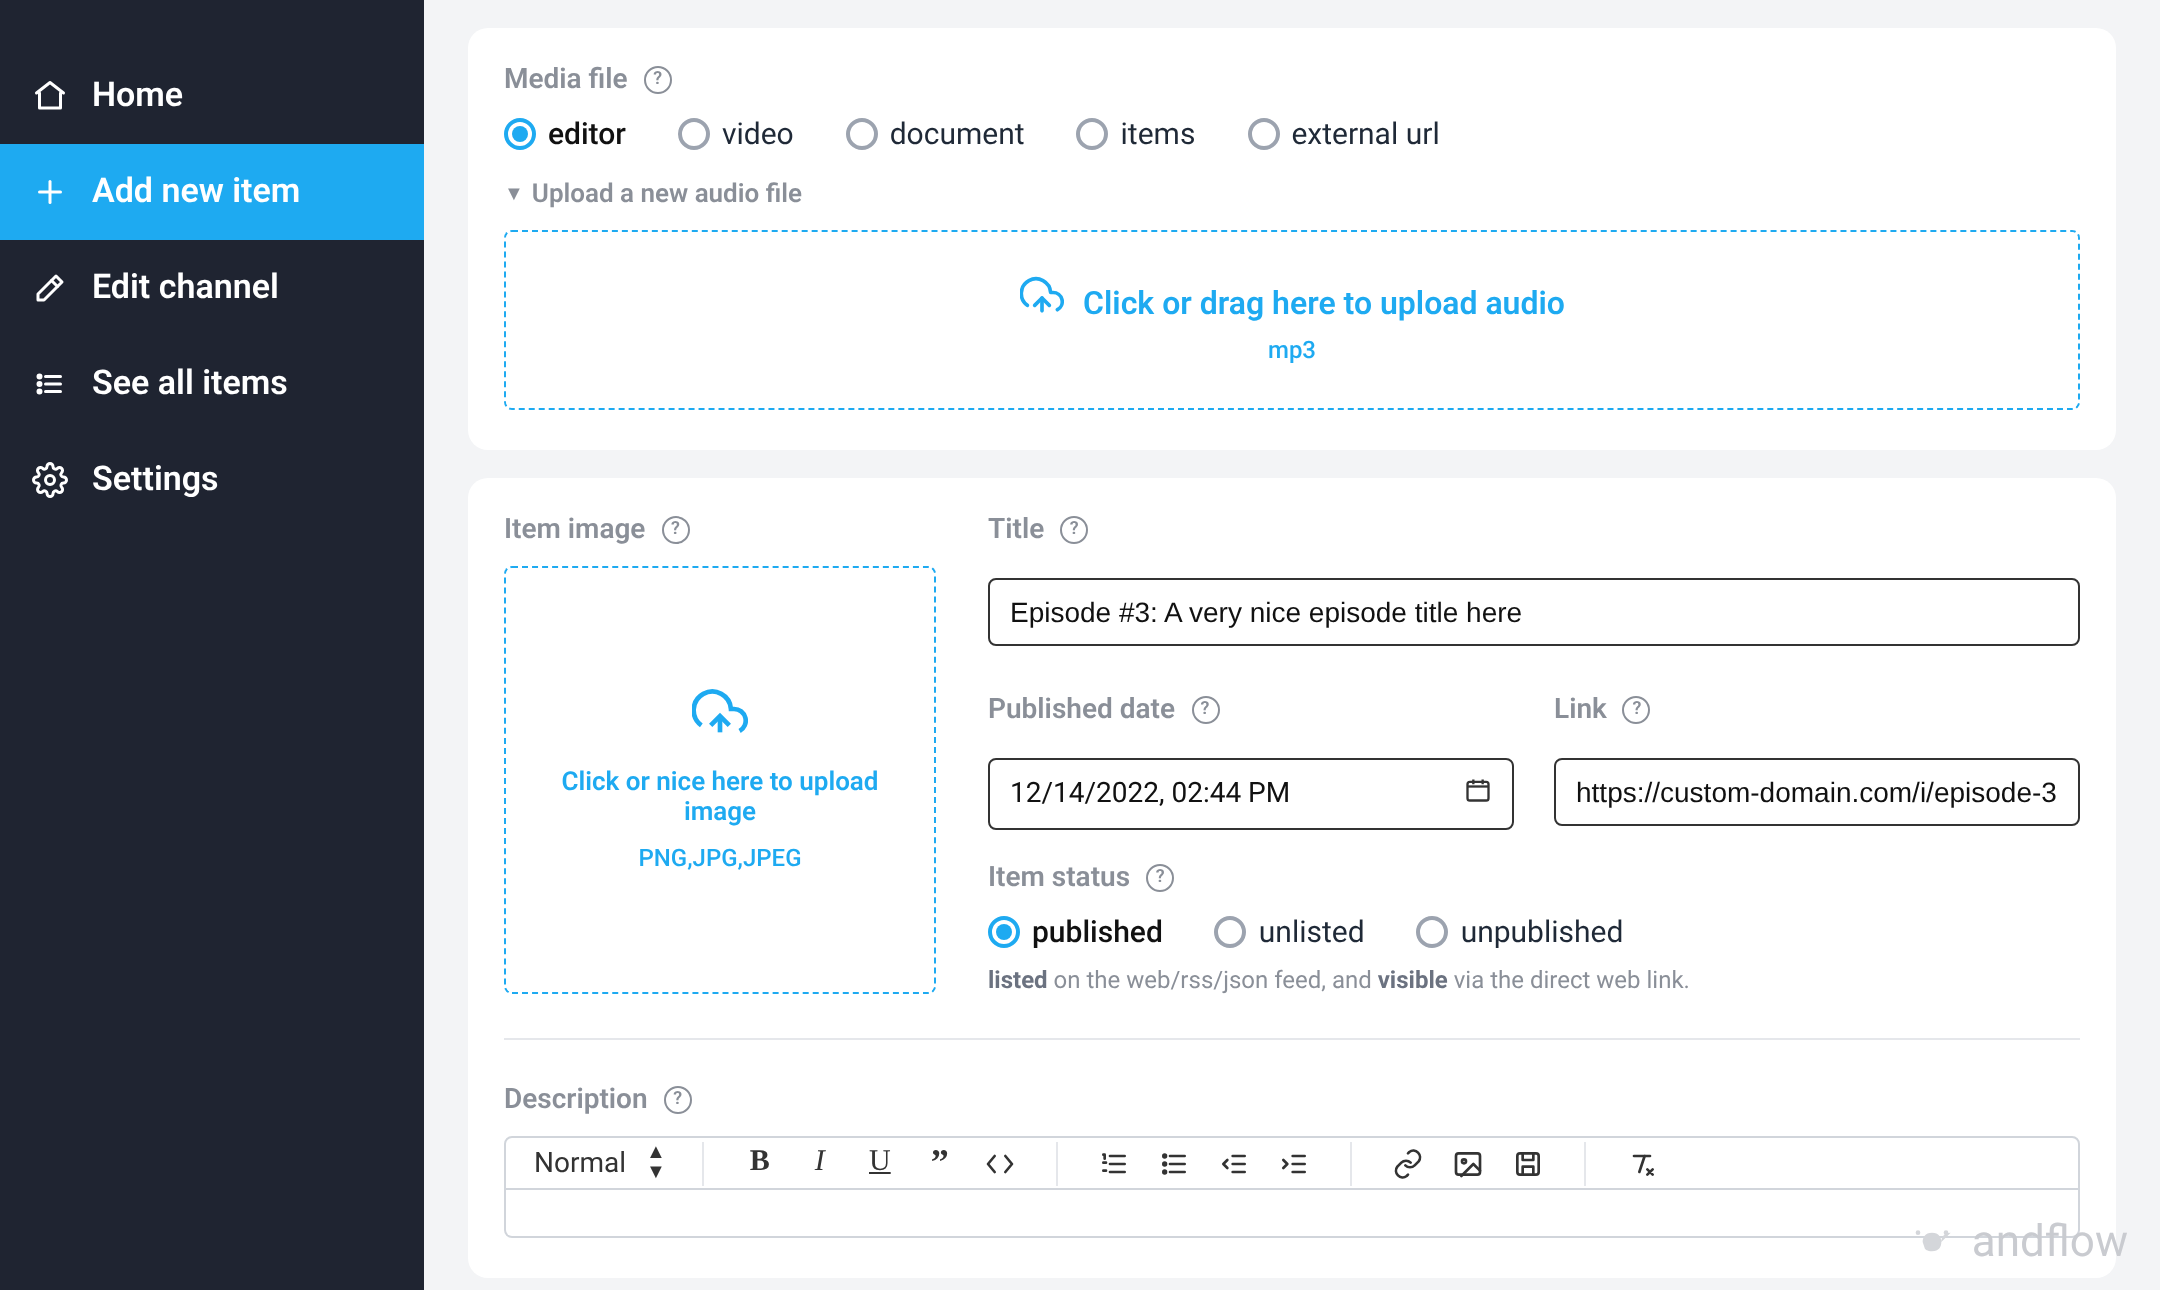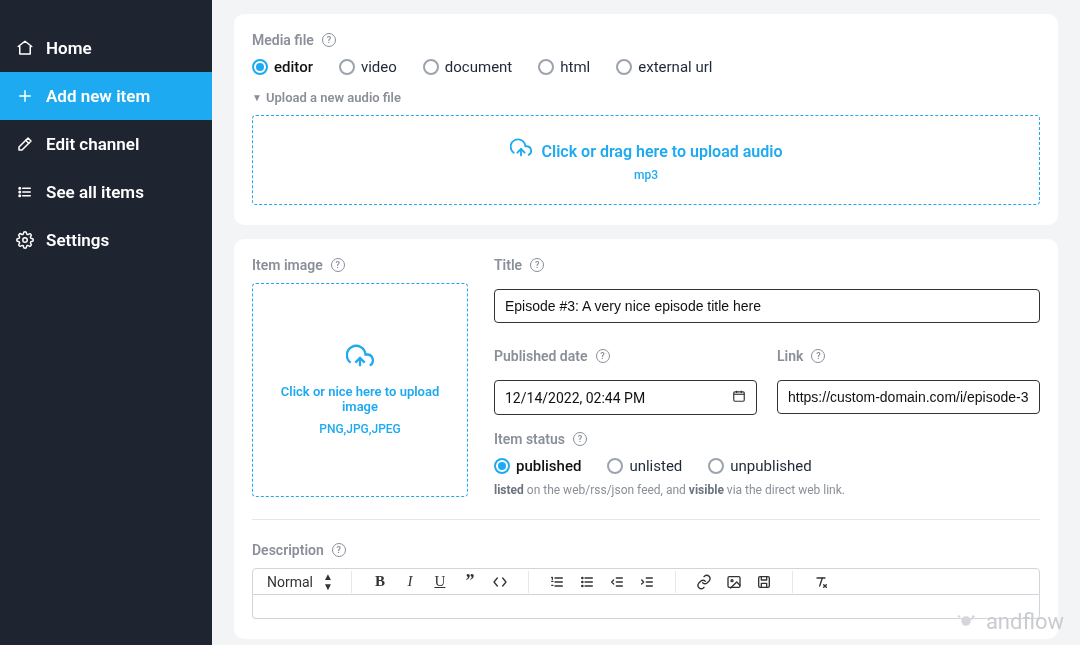--- a/index.html
+++ b/index.html
@@ -169,21 +169,21 @@
         <div class="radio-opt">
             <span class="r"></span>
             <span>video</span>
           </div>
         <div class="radio-opt">
             <span class="r"></span>
             <span>document</span>
           </div>
         <div class="radio-opt">
             <span class="r"></span>
-            <span>html</span>
+            <span>items</span>
           </div>
         <div class="radio-opt">
             <span class="r"></span>
             <span>external url</span>
           </div>
       </div>
       <div class="upload-toggle">
         <span class="tri">▼</span>
         <span>Upload a new audio file</span>
       </div>

